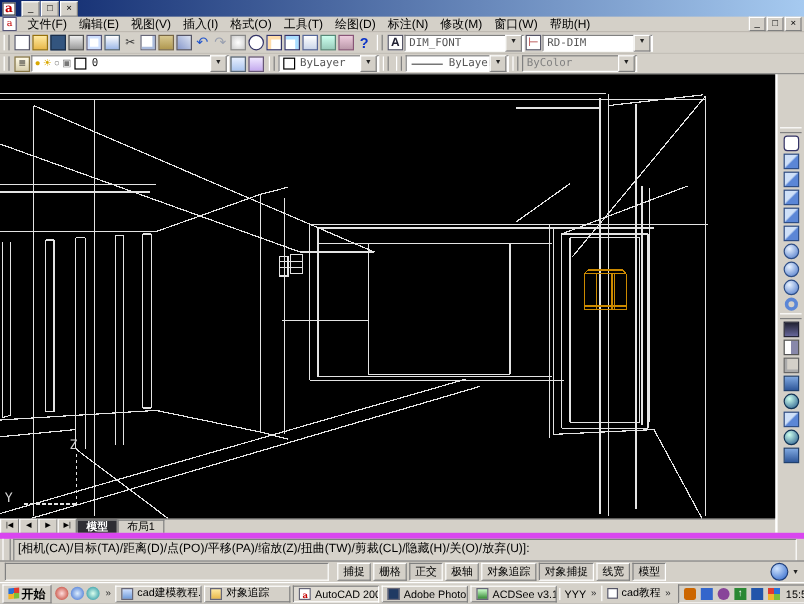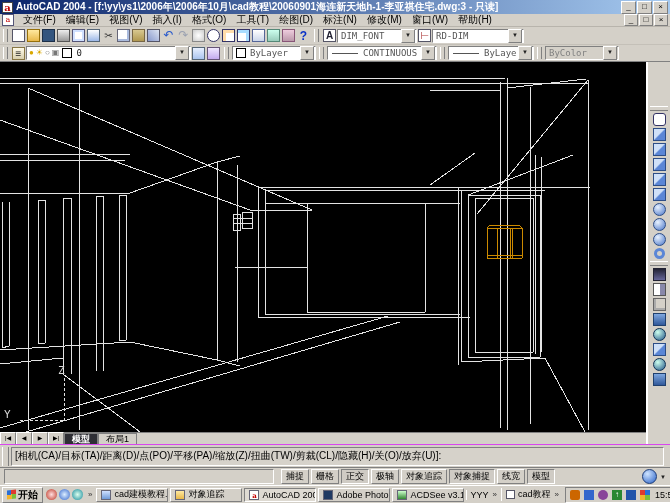--- a/index.html
+++ b/index.html
@@ -51,21 +51,21 @@
   .navbtn{width:14px;height:11px;font-size:6px;line-height:10px;text-align:center;border:1px solid;border-color:#fff #808080 #808080 #fff;background:var(--chrome);flex:none;}
   .tab{height:11px;line-height:11px;padding:0 7px;font-size:9px;border:1px solid #808080;border-bottom:none;background:var(--chrome);white-space:nowrap;}
   .tab.active{background:#2e2e34;color:#fff;font-weight:bold;}
 
   
   .rightbar{width:24px;height:382px;background:var(--chrome);border-left:2px solid #fff;box-sizing:border-box;padding-top:42px;}
   .rightbar .gicon{display:block;margin:2px auto;}
   .i-torus{width:11px;height:11px;border-radius:50%;border:3px solid #5b86d6;background:transparent;}
 
   
-  .cmd{position:absolute;top:444px;left:0;width:670px;height:23px;background:var(--chrome);display:flex;align-items:center;box-sizing:border-box;border-top:1px solid #d946ef;}
+  .cmd{position:absolute;top:444px;left:0;width:670px;height:23px;background:var(--chrome);display:flex;align-items:center;box-sizing:border-box;border-top:5px solid #d946ef;}
   .cmd .handle{width:5px;height:19px;border-left:1px solid #fff;border-right:1px solid #808080;margin:0 2px;}
   .cmdbox{flex:1;height:17px;margin-right:6px;background:#d6d2ca;border:1px solid;border-color:#808080 #fff #fff #808080;font-size:10px;line-height:16px;padding:0 3px;white-space:nowrap;overflow:hidden;color:#000;}
 
   
   .status{position:absolute;top:467px;left:0;width:670px;height:18px;background:var(--chrome);display:flex;align-items:center;box-sizing:border-box;border-top:1px solid #808080;padding:0 4px;}
   .coords{width:268px;height:13px;background:var(--chrome);border:1px solid;border-color:#808080 #fff #fff #808080;margin-right:6px;flex:none;}
   .toggle{height:13px;line-height:12px;padding:0 4px;font-size:9px;margin:0 1px;border:1px solid;border-color:#fff #808080 #808080 #fff;background:var(--chrome);white-space:nowrap;flex:none;}
   .toggle.pressed{border-color:#808080 #fff #fff #808080;background:#cfcbc4;}
   .status .spacer{flex:1;}
   .commicon{width:13px;height:13px;border-radius:50%;background:radial-gradient(circle at 35% 30%,#cfe4ff,#2a62c8);border:1px solid #1c3c78;flex:none;}
@@ -137,21 +137,20 @@
   .i-tr3{background:#884499;border-radius:50%;}
   .i-tr4{background:#2a8833;color:#fff;font-size:8px;line-height:10px;}
   .i-tr5{background:#2255aa;border:1px solid #113;}
   .i-tr6{background:conic-gradient(#2a6fd6 0 25%,#7bbf3a 0 50%,#f2b42e 0 75%,#e03a2f 0);}
 </style>
 
 <div class="screen">
 
   <div class="titlebar">
     <span class="appicon">a</span>
-    <span class="title">AutoCAD 2004 - [f:\yy\ys1\2006年\2006年10月\cad教程\20060901海连新天地h-1-李亚祺住宅.dwg:3 - 只读]</span>
     <span class="winbtns">
       <span class="winbtn">_</span>
       <span class="winbtn">□</span>
       <span class="winbtn">×</span>
     </span>
   </div>
 
   <div class="menubar">
     <span class="docicon">a</span>
     <span class="menuitem">文件(F)</span>
@@ -192,21 +191,21 @@
         <span class="gicon i-zoom"></span>
         <span class="gicon i-zoomw"></span>
         <span class="gicon i-zoomp"></span>
         <span class="gicon i-props"></span>
         <span class="gicon i-dc"></span>
         <span class="gicon i-tp"></span>
         <span class="gicon i-help">?</span>
       </span>
     <span class="grip"></span>
     <span class="gicon i-textstyle">A</span>
-    <span class="combo" style="width:80px">
+    <span class="combo" style="width:100px">
       <span class="cval">DIM_FONT</span>
       <span class="drop">▼</span>
     </span>
     <span class="gicon i-dimstyle">⊢</span>
     <span class="combo" style="width:92px">
       <span class="cval">RD-DIM</span>
       <span class="drop">▼</span>
     </span>
   </div>
 
@@ -224,33 +223,28 @@
     </span>
     <span class="gicon i-makelayer"></span>
     <span class="gicon i-layerprev"></span>
     <span class="grip"></span>
     <span class="combo" style="width:84px">
       <span class="swatch"></span>
       <span class="cval">ByLayer</span>
       <span class="drop">▼</span>
     </span>
     <span class="grip"></span>
-    <span class="combo" style="width:110px">
-      <span class="lt-line"></span>
-      <span class="cval">CONTINUOUS</span>
-      <span class="drop">▼</span>
-    </span>
     <span class="grip"></span>
     <span class="combo" style="width:86px">
       <span class="lt-line"></span>
       <span class="cval">ByLayer</span>
       <span class="drop">▼</span>
     </span>
     <span class="grip"></span>
-    <span class="combo disabled" style="width:74px">
+    <span class="combo disabled" style="width:96px">
       <span class="cval">ByColor</span>
       <span class="drop">▼</span>
     </span>
   </div>
 
   <div class="main">
     <div class="drawcol">
       <div class="canvas">
         <svg width="646" height="370" viewBox="0 0 646 370" shape-rendering="crispEdges">
 

